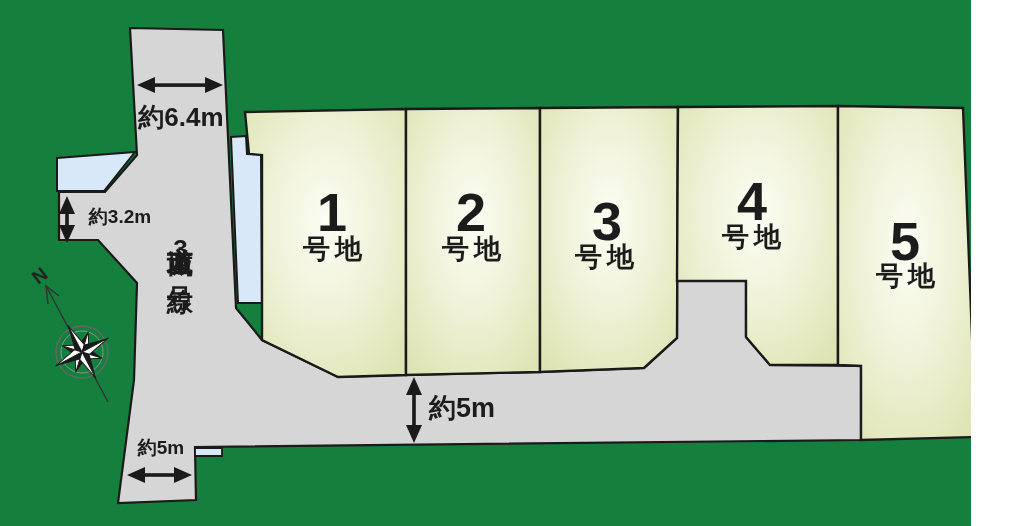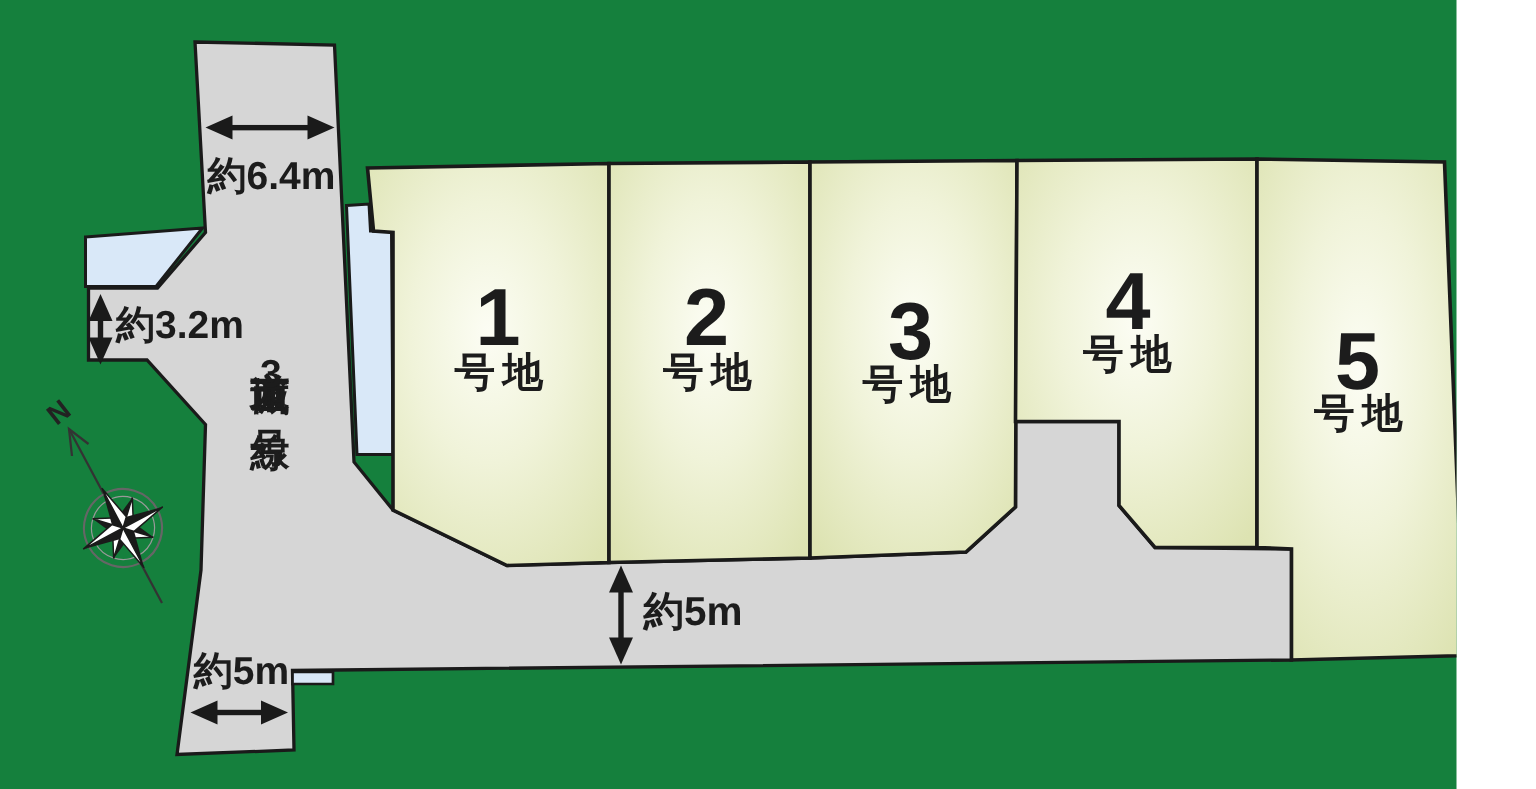--- a/index.html
+++ b/index.html
@@ -13,21 +13,21 @@
   }
   .plan svg{position:absolute;left:0;top:0;}
   .label{
     position:absolute;
     transform:translate(-50%,-50%);
     white-space:nowrap;
     color:#1c1c1c;
     line-height:1;
   }
   .dim{font-size:26px;font-weight:bold;}
-  .dim-west,.dim-south-left{font-size:26px;}
+  .dim-west,.dim-south-left{font-size:19px;}
   .dim-south-center{font-size:27px;}
   .lot-num{font-size:54px;font-weight:bold;}
   .lot-suffix{font-size:27px;font-weight:bold;letter-spacing:5px;}
   .road-name{
     position:absolute;
     left:181px;top:226px;
     transform:translateX(-50%);
     writing-mode:vertical-rl;
     text-orientation:upright;
     font-size:26px;font-weight:bold;

